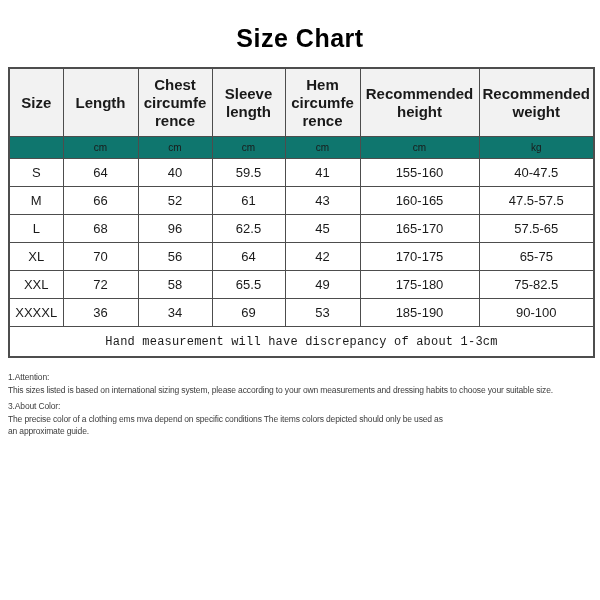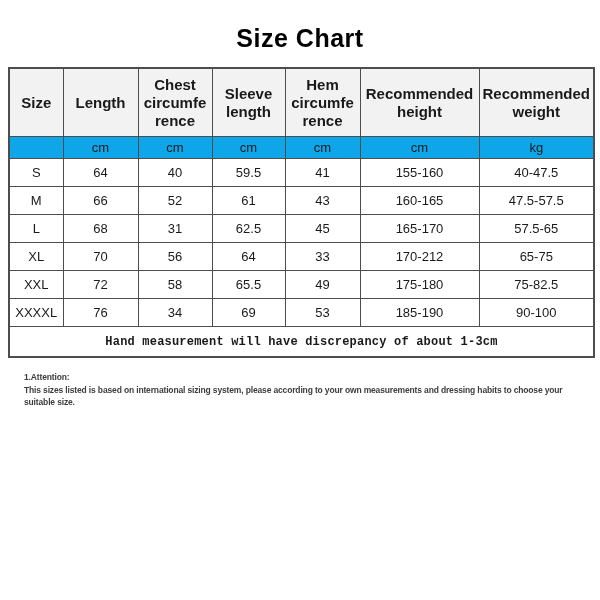--- a/index.html
+++ b/index.html
@@ -42,48 +42,47 @@
   }
   .size-table thead th {
     background: #f2f2f2;
     font-size: 15px;
     font-weight: bold;
     line-height: 18px;
     height: 67px;
     white-space: pre-line;
   }
   .size-table tr.units-row td {
-    background: #0ea5e9;
-    font-size: 13px;
+    background: #0f766e;
+    font-size: 10px;
     height: 21px;
   }
   .size-table tbody td {
     background: #ffffff;
     font-size: 13px;
     height: 27px;
   }
   .size-table tfoot td {
     background: #ffffff;
     font-family: "Liberation Mono", monospace;
-    font-weight: bold;
+    font-weight: normal;
     font-size: 12px;
     height: 29px;
     letter-spacing: 0.2px;
   }
   .disclaimers {
     margin: 13px 8px 0 8px;
     font-size: 8.5px;
     letter-spacing: -0.15px;
     line-height: 12.5px;
     color: #3d3d3d;
   }
   .disclaimers p {
-    margin: 0 0 4px 16px;
+    margin: 0 0 4px 0;
     white-space: pre-line;
-    font-weight: bold;
   }
   
   col.c-size   { width: 54px; }
   col.c-length { width: 75px; }
   col.c-chest  { width: 74px; }
   col.c-sleeve { width: 73px; }
   col.c-hem    { width: 75px; }
   col.c-height { width: 119px; }
   col.c-weight { width: 115px; }
 </style>
@@ -146,59 +145,62 @@
           <td>66</td>
           <td>52</td>
           <td>61</td>
           <td>43</td>
           <td>160-165</td>
           <td>47.5-57.5</td>
         </tr>
         <tr>
           <td>L</td>
           <td>68</td>
-          <td>31</td>
+          <td>96</td>
           <td>62.5</td>
           <td>45</td>
           <td>165-170</td>
           <td>57.5-65</td>
         </tr>
         <tr>
           <td>XL</td>
           <td>70</td>
           <td>56</td>
           <td>64</td>
-          <td>33</td>
-          <td>170-212</td>
+          <td>42</td>
+          <td>170-175</td>
           <td>65-75</td>
         </tr>
         <tr>
           <td>XXL</td>
           <td>72</td>
           <td>58</td>
           <td>65.5</td>
           <td>49</td>
           <td>175-180</td>
           <td>75-82.5</td>
         </tr>
         <tr>
           <td>XXXXL</td>
-          <td>76</td>
+          <td>36</td>
           <td>34</td>
           <td>69</td>
           <td>53</td>
           <td>185-190</td>
           <td>90-100</td>
         </tr>
       </tbody>
     <tfoot>
       <tr>
         <td colspan="7">Hand measurement will have discrepancy of about 1-3cm</td>
       </tr>
     </tfoot>
   </table>
 
   <div class="disclaimers">
     <p>1.Attention:
 This sizes listed is based on international sizing system, please according to your own measurements and dressing habits to choose your suitable size.</p>
+    <p>3.About Color:
+The precise color of a clothing ems mva depend on specific conditions The items colors depicted should only be used as
+an approximate guide.</p>
   </div>
 
 </div>
 
 </body></html>

